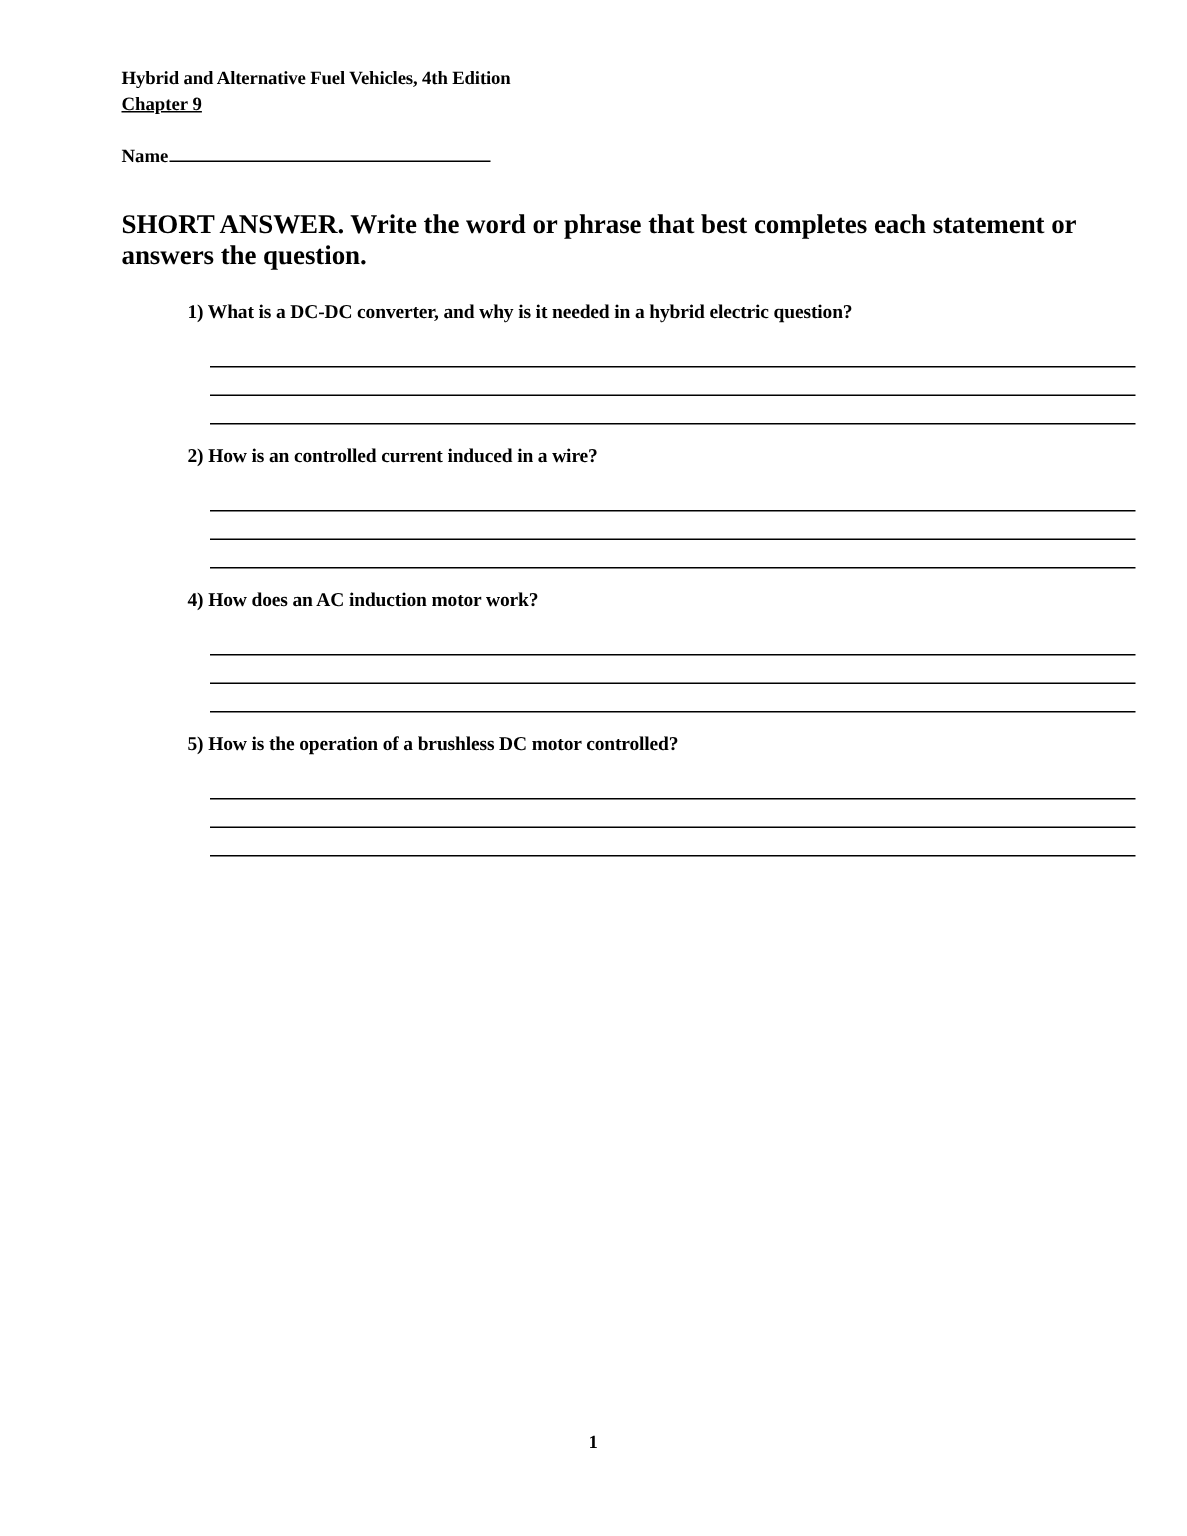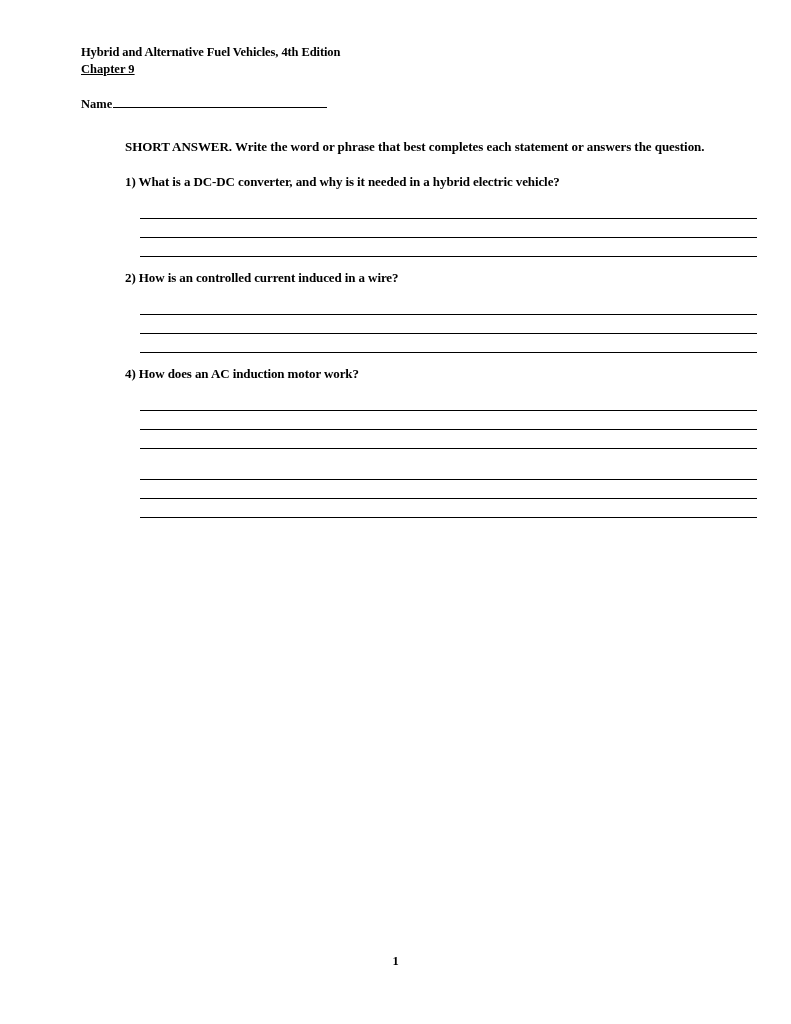--- a/index.html
+++ b/index.html
@@ -51,24 +51,23 @@
   .name-rule {
     display: inline-block;
     width: 214px;
     border-bottom: 1px solid #000;
     height: 11px;
     vertical-align: baseline;
     margin-left: 1px;
   }
   .instructions {
     margin-top: 27px;
-    font-size: 13px;
+    font-size: 18px;
     font-weight: bold;
     letter-spacing: -0.05px;
-    margin-left: 44px;
   }
   .questions {
     margin-top: 18px;
   }
   .question-block {
     margin-bottom: 12px;
   }
   .q-text {
     font-size: 13px;
     font-weight: bold;
@@ -105,21 +104,21 @@
     <div class="chapter">Chapter 9</div>
 
     <div class="name-row">
       <span class="name-label">Name</span><span class="name-rule"></span>
     </div>
 
     <div class="instructions">SHORT ANSWER.  Write the word or phrase that best completes each statement or answers the question.</div>
 
     <div class="questions">
         <div class="question-block">
-          <div class="q-text"><span>1) </span><span>What is a DC-DC converter, and why is it needed in a hybrid electric vehicle?</span></div>
+          <div class="q-text"><span>1) </span><span>What is a DC-DC converter, and why is it needed in a hybrid electric question?</span></div>
           <div class="answer-lines">
             <div class="answer-line"></div>
             <div class="answer-line"></div>
             <div class="answer-line"></div>
           </div>
         </div>
         <div class="question-block">
           <div class="q-text"><span>2) </span><span>How is an controlled current induced in a wire?</span></div>
           <div class="answer-lines">
             <div class="answer-line"></div>
@@ -129,20 +128,21 @@
         </div>
         <div class="question-block">
           <div class="q-text"><span>4) </span><span>How does an AC induction motor work?</span></div>
           <div class="answer-lines">
             <div class="answer-line"></div>
             <div class="answer-line"></div>
             <div class="answer-line"></div>
           </div>
         </div>
         <div class="question-block">
+          <div class="q-text"><span>5) </span><span>How is the operation of a brushless DC motor controlled?</span></div>
           <div class="answer-lines">
             <div class="answer-line"></div>
             <div class="answer-line"></div>
             <div class="answer-line"></div>
           </div>
         </div>
       </div>
 
   </div>
 

